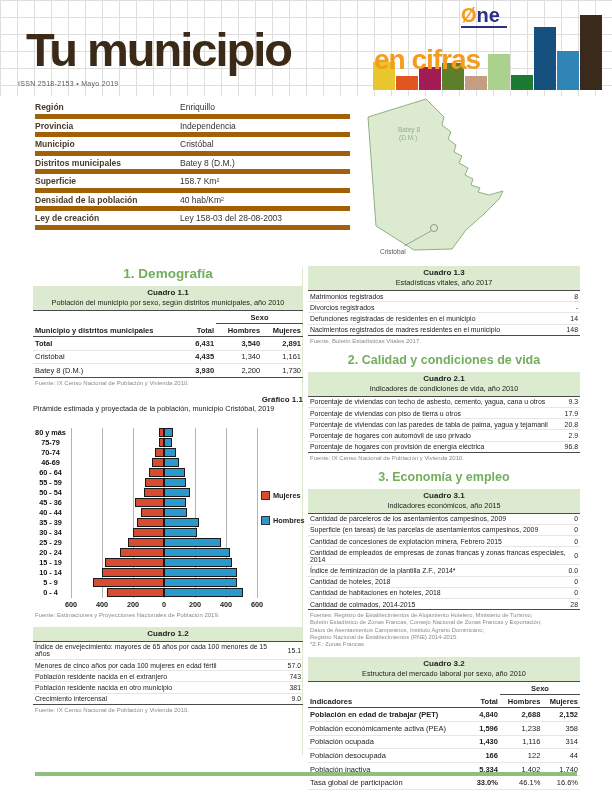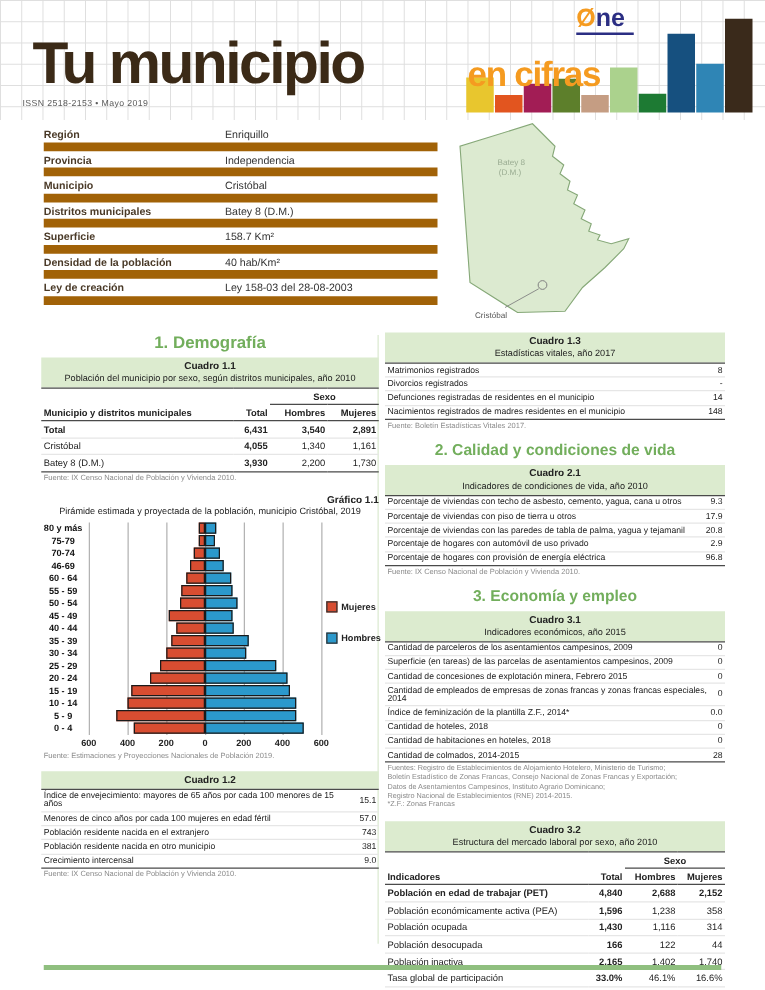--- a/index.html
+++ b/index.html
@@ -16,21 +16,21 @@
     letter-spacing:-1px;color:#f59b20;}
   .issn{position:absolute;left:18px;top:80px;font-size:7px;color:#5a5a5a;letter-spacing:.3px;}
   .one-logo{position:absolute;left:461px;top:5px;font-size:20px;font-weight:bold;line-height:20px;}
   .one-logo .o{color:#f59b20;} .one-logo .ne{color:#2b2e83;}
   .one-tagline{position:absolute;left:461px;top:26px;width:46px;height:2px;background:#2b2e83;}
   .deco-bars{position:absolute;left:373px;top:0;width:231px;height:90px;
     display:flex;align-items:flex-end;}
   .deco-bars div{width:22px;margin-right:1px;}
   
   .info-panel{position:absolute;left:35px;top:100px;width:315px;}
-  .info-row{display:flex;border-bottom:7px solid #a16207;padding:2px 0 1.5px 0;}
+  .info-row{display:flex;border-bottom:5px solid #a16207;padding:2px 0 1.5px 0;}
   .info-label{width:145px;font-size:8.5px;font-weight:bold;color:#4a3a28;}
   .info-value{font-size:8.5px;color:#333;}
   
   .map-box{position:absolute;left:356px;top:92px;width:240px;height:170px;}
   
   .col-left{position:absolute;left:33px;top:260px;width:270px;}
   .col-right{position:absolute;left:308px;top:266px;width:272px;}
   .col-divider{position:absolute;left:302px;top:268px;width:1px;height:487px;background:#dcead1;}
   .section-h{font-size:13.5px;font-weight:bold;color:#72ae5c;text-align:center;margin:6px 0 5px 0;}
   
@@ -54,21 +54,21 @@
   table.t4 th.sexo{text-align:center;border-bottom:1px solid #4a4a4a;}
   table.t4 thead{border-bottom:1px solid #4a4a4a;}
   table.t4 td{padding:1.8px 2px;text-align:right;border-bottom:1px solid #e6e6e6;}
   table.t4 td.name{text-align:left;}
   table.t4 tr:last-child td{border-bottom:none;}
   table.t4 tr.bold td{font-weight:bold;}
   table.t4 td.btot{font-weight:bold;}
   
   .pyr-wrap{margin-bottom:9px;}
   .pyr-title{font-size:8px;font-weight:bold;text-align:right;}
-  .pyr-sub{font-size:7.3px;text-align:center;margin-bottom:5px;}
+  .pyr-sub{font-size:7.3px;text-align:left;margin-bottom:15px;}
   .pyr{display:flex;margin-left:2px;}
   .pyr-labels{width:36px;}
   .pyr-label{height:10px;line-height:10px;font-size:7.3px;font-weight:bold;
     text-align:center;padding-right:5px;color:#111;}
   .pyr-plot{position:relative;width:186px;}
   .gridline{position:absolute;top:0;bottom:0;width:1px;background:#b3b3b3;}
   .pyr-row{height:10px;display:flex;position:relative;}
   .half{width:50%;display:flex;align-items:center;}
   .half.left{justify-content:flex-end;}
   .bar{height:8.6px;border:0.8px solid #1a1a1a;box-sizing:border-box;}
@@ -172,21 +172,21 @@
         </thead>
         <tbody>
           <tr class="bold">
             <td class="name">Total</td>
             <td>6,431</td>
             <td>3,540</td>
             <td>2,891</td>
           </tr>
           <tr>
             <td class="name">Cristóbal</td>
-            <td class="btot">4,055</td>
+            <td class="btot">4,435</td>
             <td>1,340</td>
             <td>1,161</td>
           </tr>
           <tr>
             <td class="name">Batey 8 (D.M.)</td>
             <td class="btot">3,930</td>
             <td>2,200</td>
             <td>1,730</td>
           </tr>
         </tbody>
@@ -199,21 +199,21 @@
       <div class="pyr-sub">Pirámide estimada y proyectada de la población, municipio Cristóbal, 2019</div>
       <div class="pyr">
         <div class="pyr-labels">
             <div class="pyr-label">80 y más</div>
             <div class="pyr-label">75-79</div>
             <div class="pyr-label">70-74</div>
             <div class="pyr-label">46-69</div>
             <div class="pyr-label">60 - 64</div>
             <div class="pyr-label">55 - 59</div>
             <div class="pyr-label">50 - 54</div>
-            <div class="pyr-label">45 - 49</div>
+            <div class="pyr-label">45 - 36</div>
             <div class="pyr-label">40 - 44</div>
             <div class="pyr-label">35 - 39</div>
             <div class="pyr-label">30 - 34</div>
             <div class="pyr-label">25 - 29</div>
             <div class="pyr-label">20 - 24</div>
             <div class="pyr-label">15 - 19</div>
             <div class="pyr-label">10 - 14</div>
             <div class="pyr-label">5 - 9</div>
             <div class="pyr-label">0 - 4</div>
           </div>
@@ -562,21 +562,21 @@
             <td>314</td>
           </tr>
           <tr>
             <td class="name">Población desocupada</td>
             <td class="btot">166</td>
             <td>122</td>
             <td>44</td>
           </tr>
           <tr>
             <td class="name">Población inactiva</td>
-            <td class="btot">2,165</td>
+            <td class="btot">5,334</td>
             <td>1,402</td>
             <td>1,740</td>
           </tr>
           <tr>
             <td class="name">Tasa global de participación</td>
             <td class="btot">33.0%</td>
             <td>46.1%</td>
             <td>16.6%</td>
           </tr>
           <tr>

